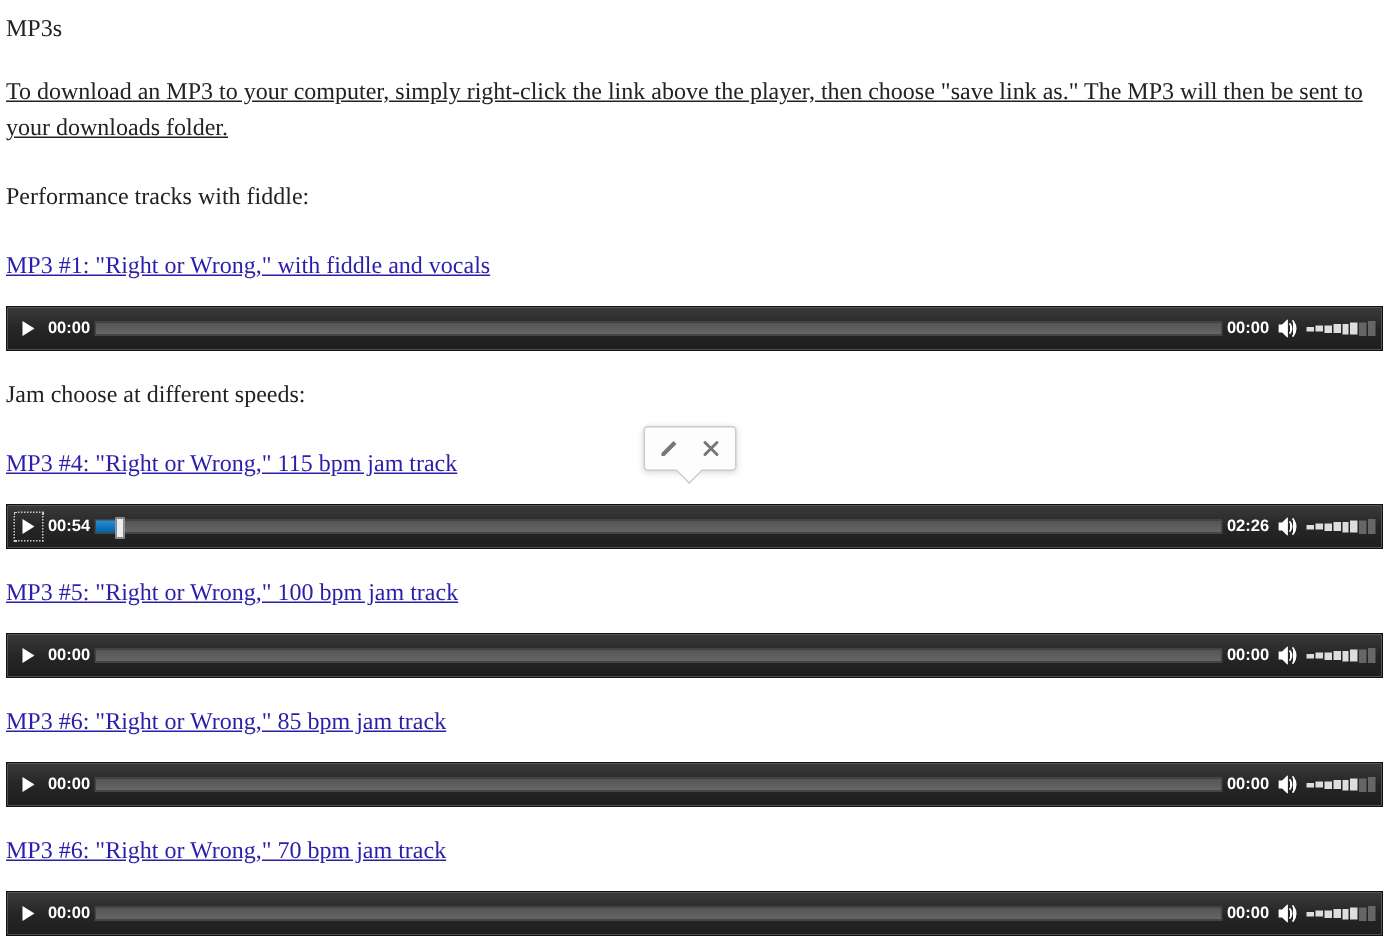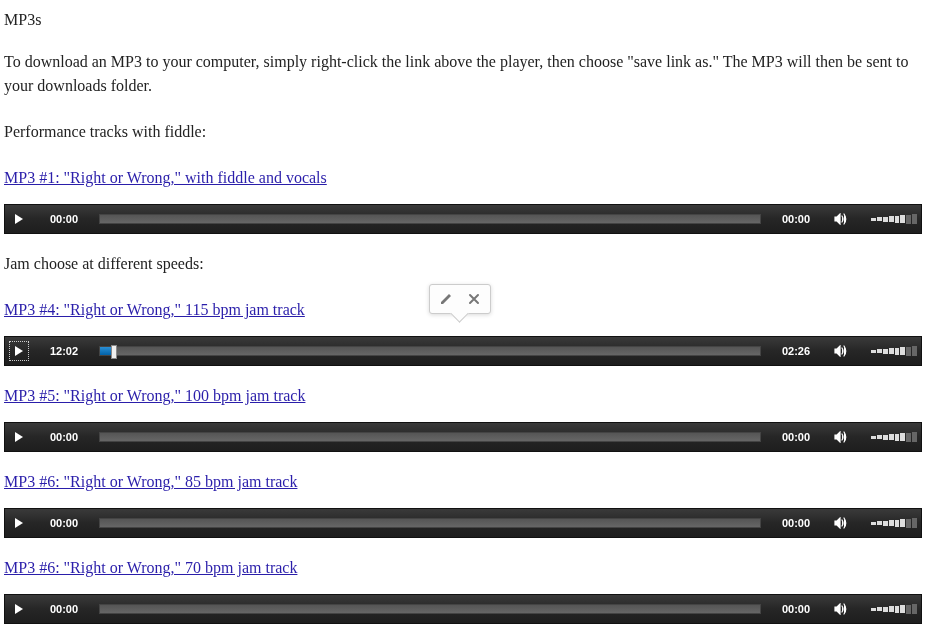--- a/index.html
+++ b/index.html
@@ -14,39 +14,40 @@
     position: relative;
   }
   .heading {
     font-weight: normal;
     margin: 4px 0 18px 0;
     font-size: 16px;
   }
   .paragraph {
     margin: 0 0 22px 0;
     max-width: 920px;
+    text-decoration: underline;
   }
   .subheading {
     font-weight: normal;
     margin: 0 0 22px 0;
   }
   a.track-link {
     color: #2a1eaa;
     text-decoration: underline;
     display: inline-block;
     margin-bottom: 14px;
   }
   .audio-player {
     background: #222;
     background: linear-gradient(to bottom, #3a3a3a 0%, #262626 50%, #1e1e1e 100%);
     height: 30px;
     display: flex;
     align-items: center;
     padding: 0 4px;
-    gap: 20px;
+    gap: 2px;
     margin-bottom: 18px;
     border: 1px solid #111;
     box-sizing: border-box;
     width: 918px;
   }
   .ap-btn {
     width: 20px;
     height: 20px;
     display: flex;
     align-items: center;
@@ -188,21 +189,21 @@
 <div class="subheading">Jam choose at different speeds:</div>
 
 
 <a href="#" class="track-link">MP3 #4: "Right or Wrong," 115 bpm jam track</a>
 <div class="audio-player">
   <div class="ap-btn focused">
     <svg width="12" height="12" viewBox="0 0 12 12">
         <path d="M2 1 L10 6 L2 11 Z" fill="#fff"></path>
       </svg>
   </div>
-  <div class="ap-time">12:02</div>
+  <div class="ap-time">00:54</div>
   <div class="ap-seek">
     <div class="ap-seek-fill" style="width:1.7%"></div>
     <div class="ap-seek-handle" style="left:1.7%"></div>
   </div>
   <div class="ap-time">02:26</div>
   <div class="ap-btn">
     <svg width="14" height="12" viewBox="0 0 14 12">
         <path d="M1 4 L3 4 L6 1 L6 11 L3 8 L1 8 Z M8 3 Q10 6 8 9 M10 1 Q13.5 6 10 11" fill="#fff" stroke="#fff" stroke-width="1.2" stroke-linecap="round"></path>
       </svg>
   </div>

